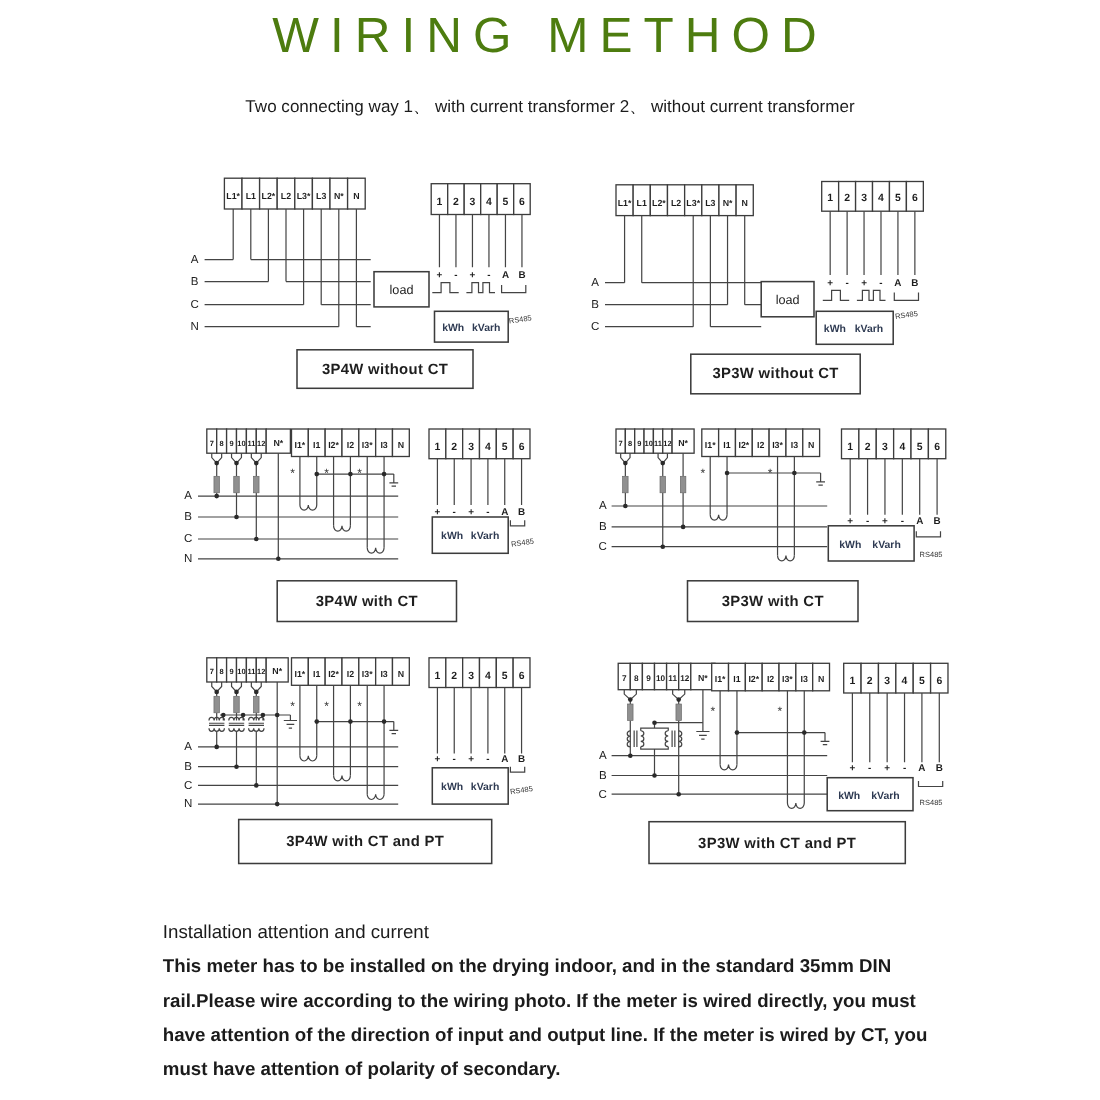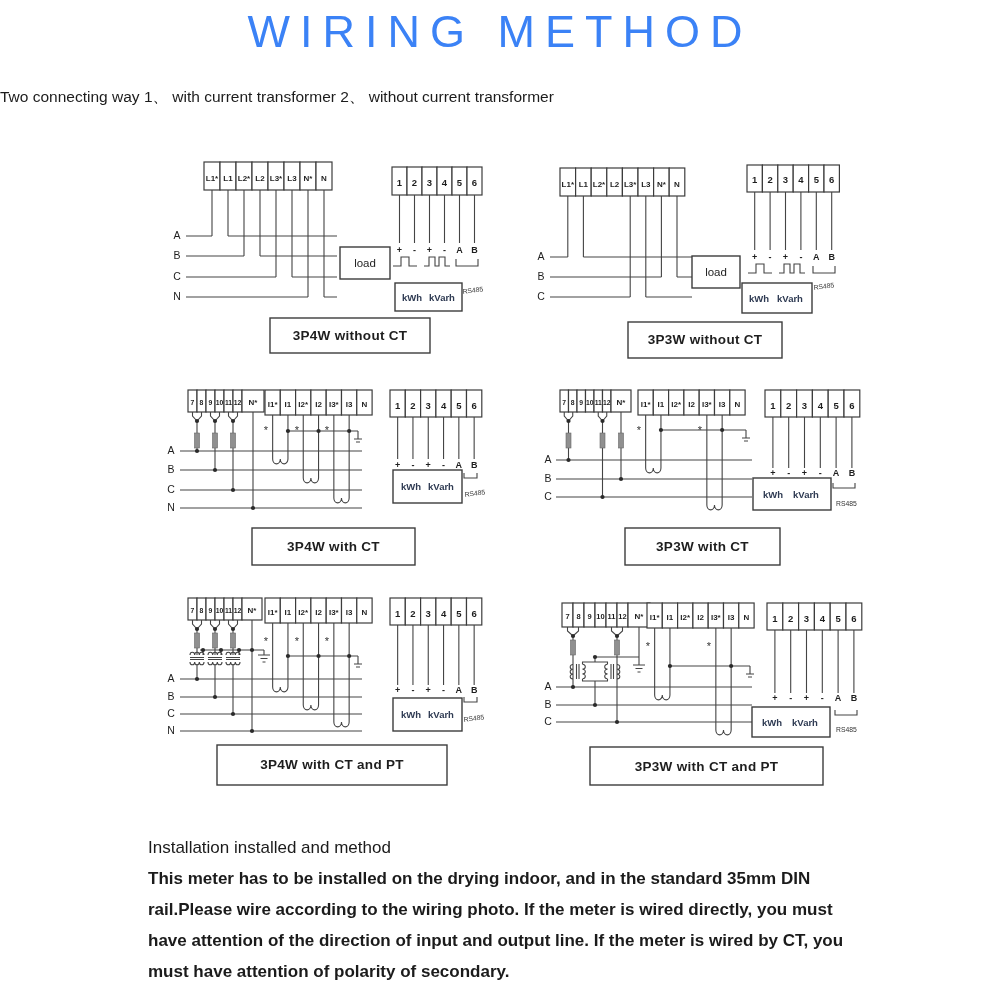--- a/index.html
+++ b/index.html
@@ -1,18 +1,18 @@
 <!DOCTYPE html>
 <html><head>
 <meta charset="utf-8">
 <style>
   html,body{margin:0;padding:0;background:#fff}
   .page{position:relative;width:1000px;height:1000px;background:#fff;overflow:hidden;font-family:"Liberation Sans",sans-serif}
-  .title{position:absolute;top:6px;left:0;width:100%;text-align:center;font-size:45px;font-weight:300;letter-spacing:10px;color:#3b82f6}
-  .subtitle{position:absolute;top:87px;left:0;width:100%;font-size:15.5px;color:#1c1c1c}
+  .title{position:absolute;top:6px;left:0;width:100%;text-align:center;font-size:45px;font-weight:300;letter-spacing:10px;color:#4d7c0f}
+  .subtitle{position:absolute;top:87px;left:0;width:100%;text-align:center;font-size:15.5px;color:#1c1c1c}
   svg{position:absolute;overflow:visible}
   #d1{left:160px;top:150px}
   #d2{left:530px;top:150px}
   #d3{left:160px;top:380px}
   #d4{left:540px;top:380px}
   #d5{left:160px;top:585px}
   #d6{left:540px;top:585px}
   .footer{position:absolute;left:148px;top:838px;width:724px;color:#1b1b1b}
   .footer .fh{font-size:17px;margin:0 0 5px 0;font-weight:400}
   .footer .fb{font-size:17px;line-height:31px;margin:0;font-weight:700}
@@ -601,17 +601,17 @@
       <text class="mt" x="265" y="141">kVarh</text>
       <text class="rs" x="296" y="147">RS485</text>
     </g>
     <g>
       <rect class="bx" x="50" y="162" width="233" height="38"></rect>
       <text class="cap" x="166.5" y="186">3P3W with CT and PT</text>
     </g>
   </svg>
 
   <div class="footer">
-    <p class="fh">Installation installed and method</p>
+    <p class="fh">Installation attention and current</p>
     <p class="fb">This meter has to be installed on the drying indoor, and in the standard 35mm DIN rail.Please wire according to the wiring photo. If the meter is wired directly, you must have attention of the direction of input and output line. If the meter is wired by CT, you must have attention of polarity of secondary.</p>
   </div>
 
 </div>
 
 </body></html>

